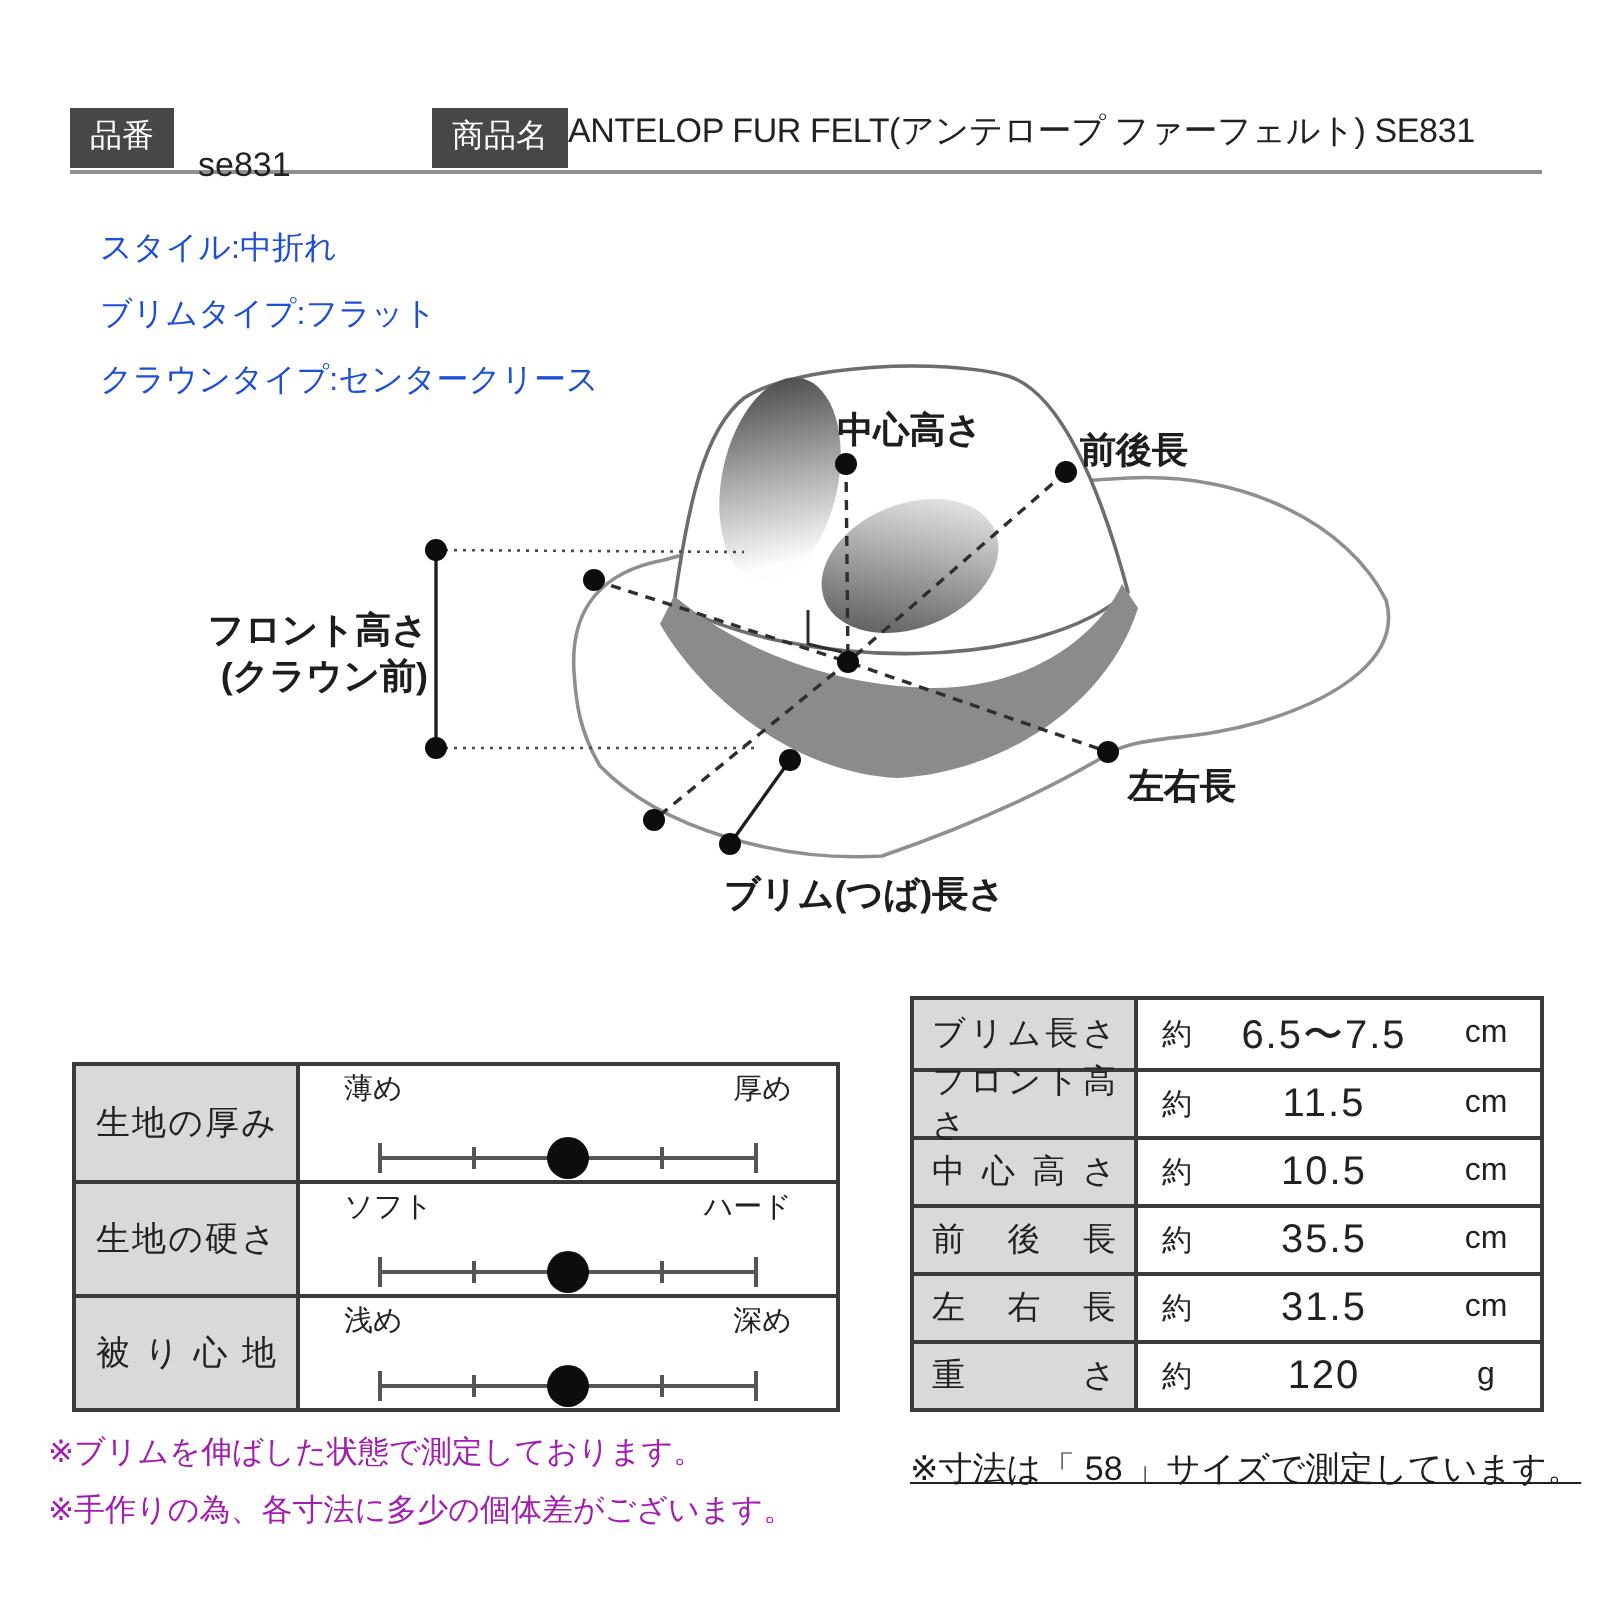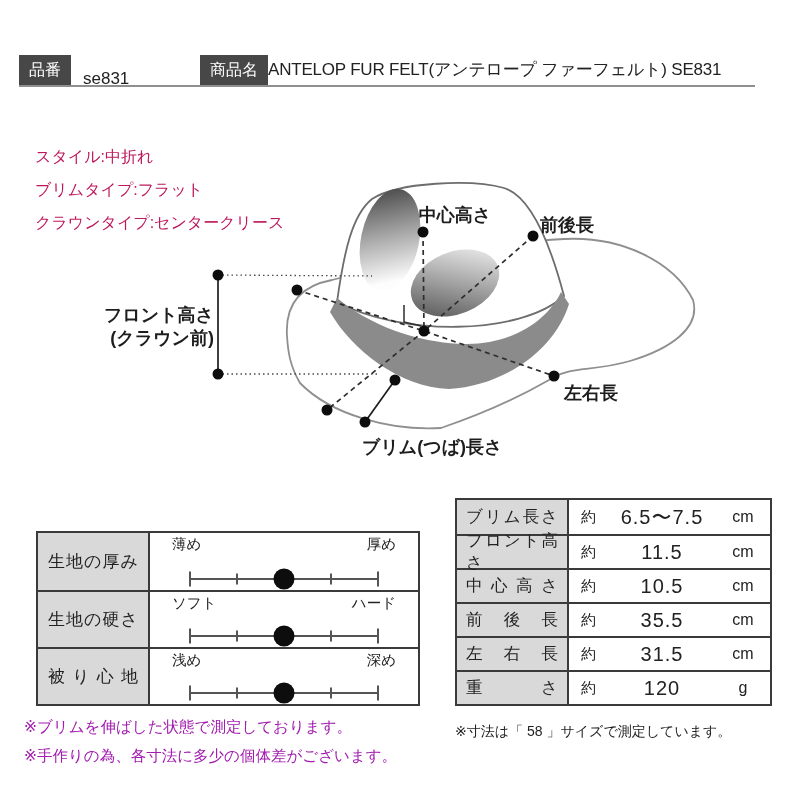--- a/index.html
+++ b/index.html
@@ -1,29 +1,29 @@
 <!DOCTYPE html>
 <html><head>
 <meta charset="utf-8">
 <style>
   * { margin:0; padding:0; box-sizing:border-box; }
   html,body { width:800px; height:800px; background:#fff;
     font-family:"Liberation Sans","DejaVu Sans",sans-serif; color:#222; }
   .page { position:relative; width:800px; height:800px; background:#fff; overflow:hidden; }
 
   
-  .header { position:absolute; left:19px; top:54px; width:736px; height:33px;
-    display:flex; align-items:center; border-bottom:2px solid #8f8f8f; }
+  .header { position:absolute; left:35px; top:54px; width:736px; height:33px;
+    display:flex; border-bottom:2px solid #8f8f8f; }
   .tag { background:#474747; color:#fff; font-size:16px; line-height:30px;
     height:30px; padding:0 10px; flex:0 0 auto; }
   .part-no { font-size:17px; margin-left:12px; width:117px; flex:0 0 auto;margin-top:19px; }
   .prod-name { font-size:17px; white-space:nowrap; letter-spacing:-0.2px; }
 
   
-  .specs { position:absolute; left:35px; top:108px; font-size:16px; line-height:33px; color:#be185d;margin-top:32px; }
+  .specs { position:absolute; left:50px; top:108px; font-size:16px; line-height:33px; color:#1d4ed8; }
 
   
   svg.diagram { position:absolute; left:0; top:0; width:800px; height:530px; }
   svg.diagram text { font-family:"Liberation Sans","DejaVu Sans",sans-serif;
     font-weight:600; fill:#1d1d1d; }
 
   
   .feel-table { position:absolute; left:36px; top:531px; width:384px;
     border:2px solid #3a3a3a; background:#fff; }
   .frow { display:flex; height:57px; border-top:2px solid #3a3a3a; }
@@ -50,21 +50,21 @@
   .slabel { width:112px; flex:0 0 auto; background:#d9d9d9; border-right:2px solid #3a3a3a;
     font-size:16.5px; display:flex; align-items:center; padding:0 9px; }
   .slabel span { width:100%; text-align:justify; text-align-last:justify; }
   .sval { flex:1; display:flex; align-items:center; padding:0 12px; }
   .approx { font-size:15px; flex:0 0 auto; }
   .num { flex:1; text-align:center; font-size:20px; letter-spacing:1px; }
   .unit { font-size:16px; flex:0 0 auto; width:30px; text-align:center; }
 
   
   .notes-left { position:absolute; left:24px; top:712px; font-size:15.5px; line-height:29px; color:#a21caf; }
-  .note-right { position:absolute; left:455px; top:723px; font-size:14px; color:#1e1e1e; }
+  .note-right { position:absolute; left:455px; top:723px; font-size:17px; color:#1e1e1e;text-decoration:underline; }
 </style>
 </head>
 <body>
 
 <div class="page">
 
   <div class="header">
     <span class="tag">品番</span>
     <span class="part-no">se831</span>
     <span class="tag">商品名</span>

